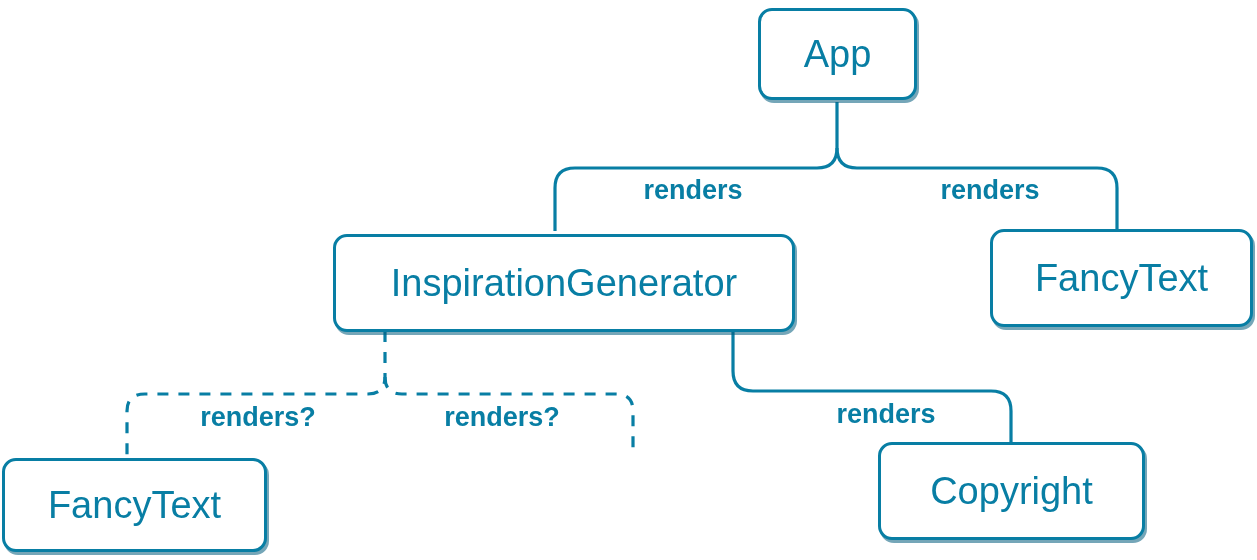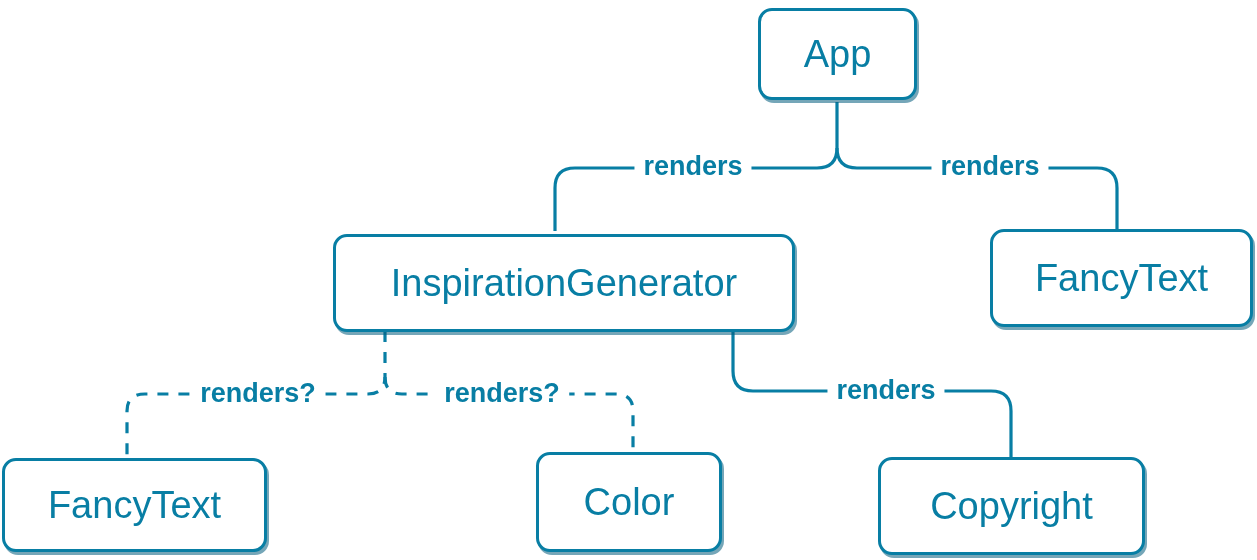--- a/index.html
+++ b/index.html
@@ -52,20 +52,21 @@
     position: absolute;
     z-index: 2;
     transform: translate(-50%, -50%);
     background: var(--page-bg);
     padding: 0 9px;
     color: var(--accent);
     font-size: 27px;
     font-weight: 600;
     line-height: 1.15;
     white-space: nowrap;
+    margin-top: 24px;
   }
 </style>
 </head>
 <body>
 
 <div class="stage">
 
   <svg class="edges" width="1257" height="560" viewBox="0 0 1257 560">
     <path d="M837 102 L837 148 Q837 168 817 168 L575 168 Q555 168 555 188 L555 231"></path>
     <path d="M837 148 Q837 168 857 168 L1097 168 Q1117 168 1117 188 L1117 229"></path>
@@ -85,17 +86,16 @@
   <div class="edge-label" style="left:886px; top:391px">renders</div>
 
   <div class="node" style="left:758px; top:8px; width:159px; height:92px">App</div>
 
   <div class="node" style="left:333px; top:234px; width:462px; height:98px">InspirationGenerator</div>
 
   <div class="node" style="left:990px; top:229px; width:263px; height:98px">FancyText</div>
 
   <div class="node" style="left:2px; top:458px; width:265px; height:94px">FancyText</div>
 
-  <div class="node" style="left:536px; top:452px; width:186px; height:100px">Color</div>
 
-  <div class="node" style="left:878px; top:457px; width:267px; height:98px">Copyright</div>
+  <div class="node" style="left:878px; top:442px; width:267px; height:98px">Copyright</div>
 
 </div>
 
 </body></html>

